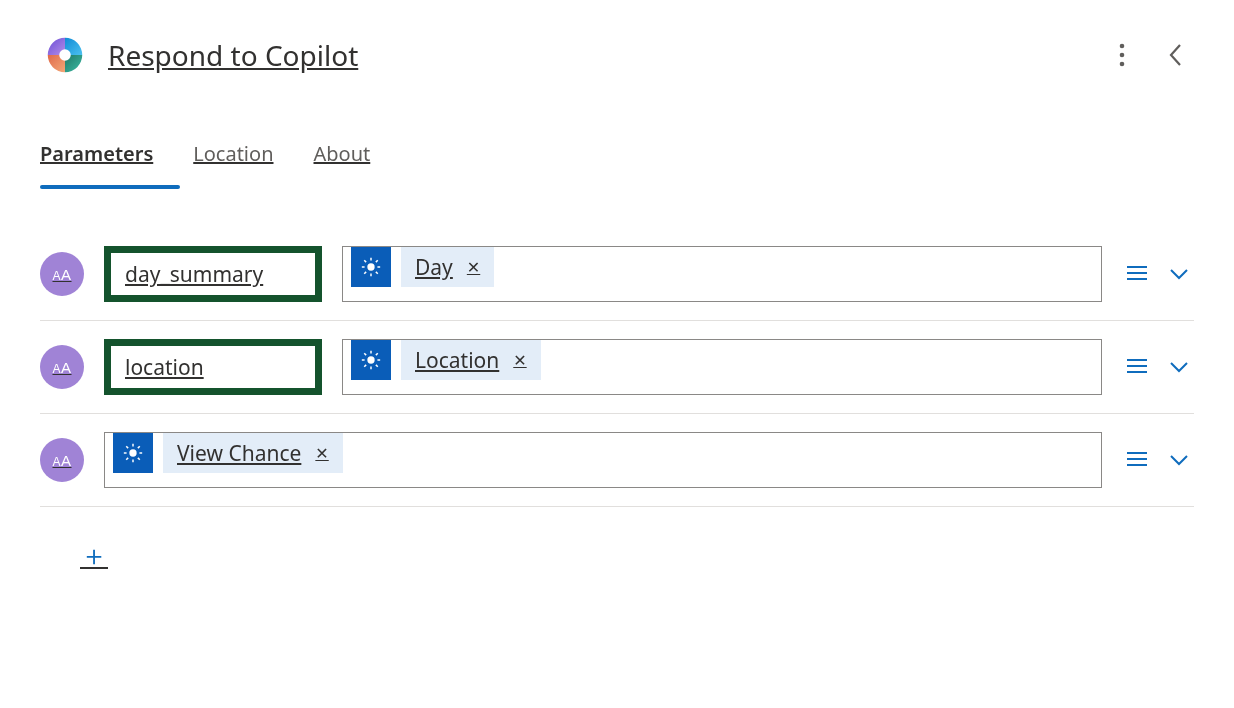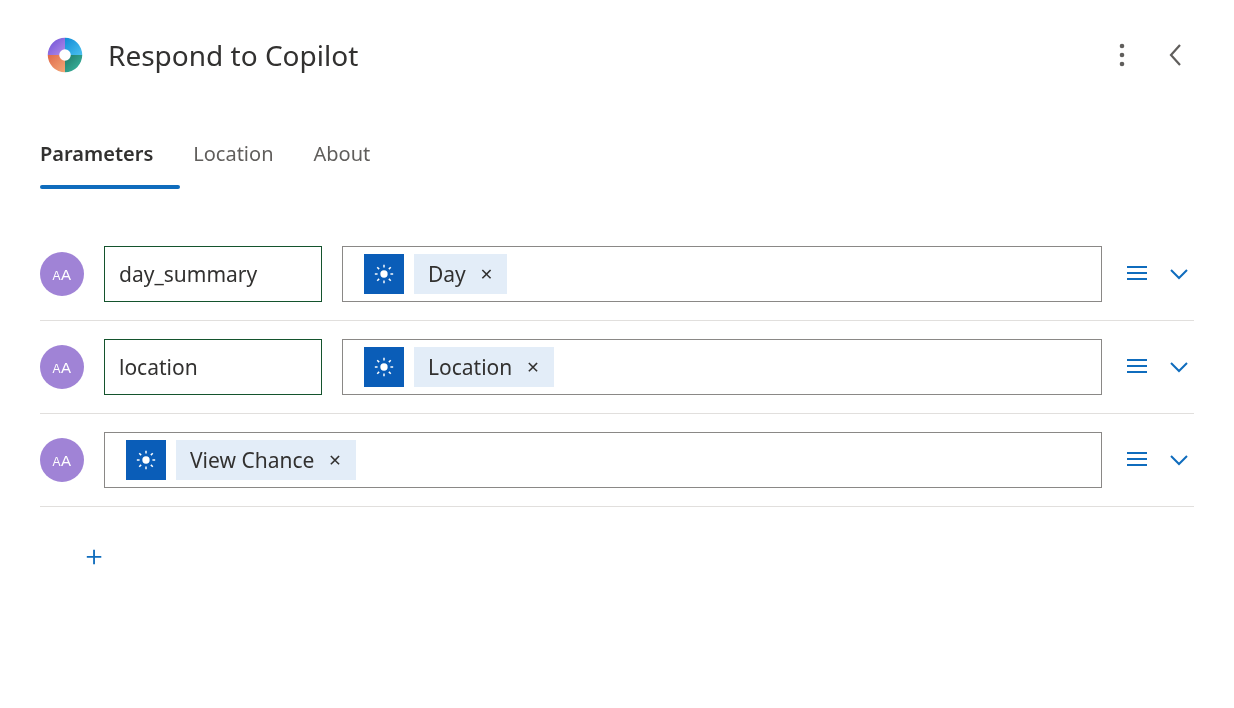--- a/index.html
+++ b/index.html
@@ -1,17 +1,17 @@
 <!DOCTYPE html>
 <html><head>
 <meta charset="utf-8">
 <style>
   * { box-sizing: border-box; margin: 0; padding: 0; }
   html, body { width: 1234px; height: 708px; font-family: "Segoe UI", system-ui, sans-serif; background: #fff; color: #323130; }
-  .page { padding: 30px 40px 0 40px; }
+  .page { padding: 30px 40px 0 40px; text-decoration: underline; }
 
   
   .header { display: flex; align-items: center; gap: 18px; margin-bottom: 60px; }
   .header .app-icon { width: 50px; height: 50px; display: flex; align-items: center; justify-content: center; }
   .header .title { font-size: 28px; font-weight: 400; color: #323130; flex: 1; }
   .header .icon-btn { width: 36px; height: 36px; display: flex; align-items: center; justify-content: center; cursor: pointer; color: #605e5c; }
 
   
   .tabs { display: flex; gap: 40px; margin-bottom: 40px; }
   .tab { font-size: 20px; color: #605e5c; padding-bottom: 8px; cursor: pointer; }
@@ -19,23 +19,23 @@
   .tab-underline { height: 4px; background: #0f6cbd; width: 140px; margin-top: -30px; margin-bottom: 38px; border-radius: 2px;}
 
   
   .rows { }
   .row { display: flex; align-items: center; gap: 20px; padding: 18px 0; border-bottom: 1px solid #e1dfdd; }
   .row:first-child { border-top: 1px solid #e1dfdd00; }
 
   .type-badge { width: 44px; height: 44px; border-radius: 50%; background: #a083d6; color: #fff; display:flex; align-items:center; justify-content:center; font-size:15px; font-family:"Segoe UI", sans-serif; font-weight:500; letter-spacing:0.5px;}
   .type-badge .small-a { font-size: 12px; position: relative; top: 2px; }
 
-  .name-box { width: 218px; height: 56px; border: 1px solid #14532d; display:flex; align-items:center; padding: 0 14px; font-size: 21px; color:#323130; background:#fff; }
-
-  .value-box { flex:1; height: 56px; border: 1px solid #8a8886; display:flex; align-items:center; padding: 0 21px; background:#fff; gap:0;}
+  .name-box { width: 218px; height: 56px; border: 7px solid #14532d; display:flex; align-items:center; padding: 0 14px; font-size: 21px; color:#323130; background:#fff; }
+
+  .value-box { flex:1; height: 56px; border: 1px solid #8a8886; display:flex; padding: 0 8px; background:#fff; gap:0;}
   .token { display:flex; align-items:center; gap:10px; height: 40px; }
   .token-icon { width: 40px; height: 40px; background:#0a5db8; display:flex; align-items:center; justify-content:center; color:#fff; }
   .token-label { background:#e3edf8; color:#323130; font-size:21px; padding: 8px 14px 8px 14px; display:flex; align-items:center; gap:10px; height:40px;}
   .token-x { font-size: 16px; color:#323130; cursor:pointer; margin-left:4px;}
 
   .row-actions { display:flex; align-items:center; gap:12px; color:#0f6cbd; }
   .row-actions .icon-btn { cursor:pointer; width: 30px; height:30px; display:flex; align-items:center; justify-content:center;}
 
   
   .add-row { display:flex; align-items:center; gap:14px; padding: 28px 0 0 40px; color:#323130; font-size: 26px; cursor:pointer;}

